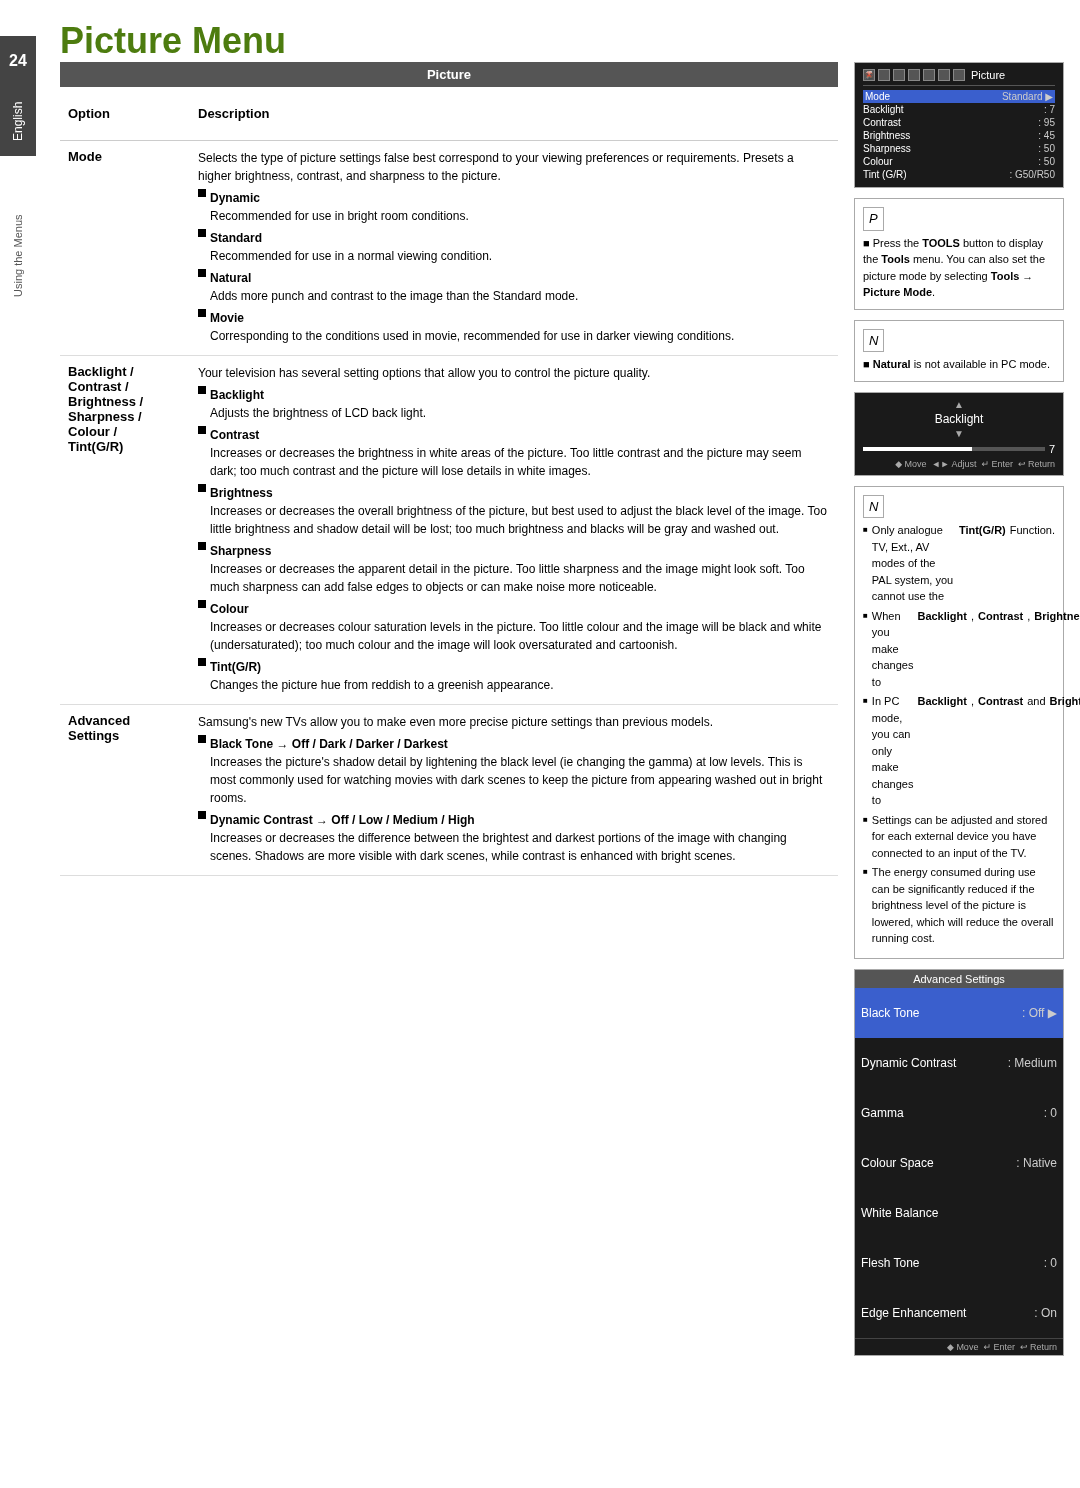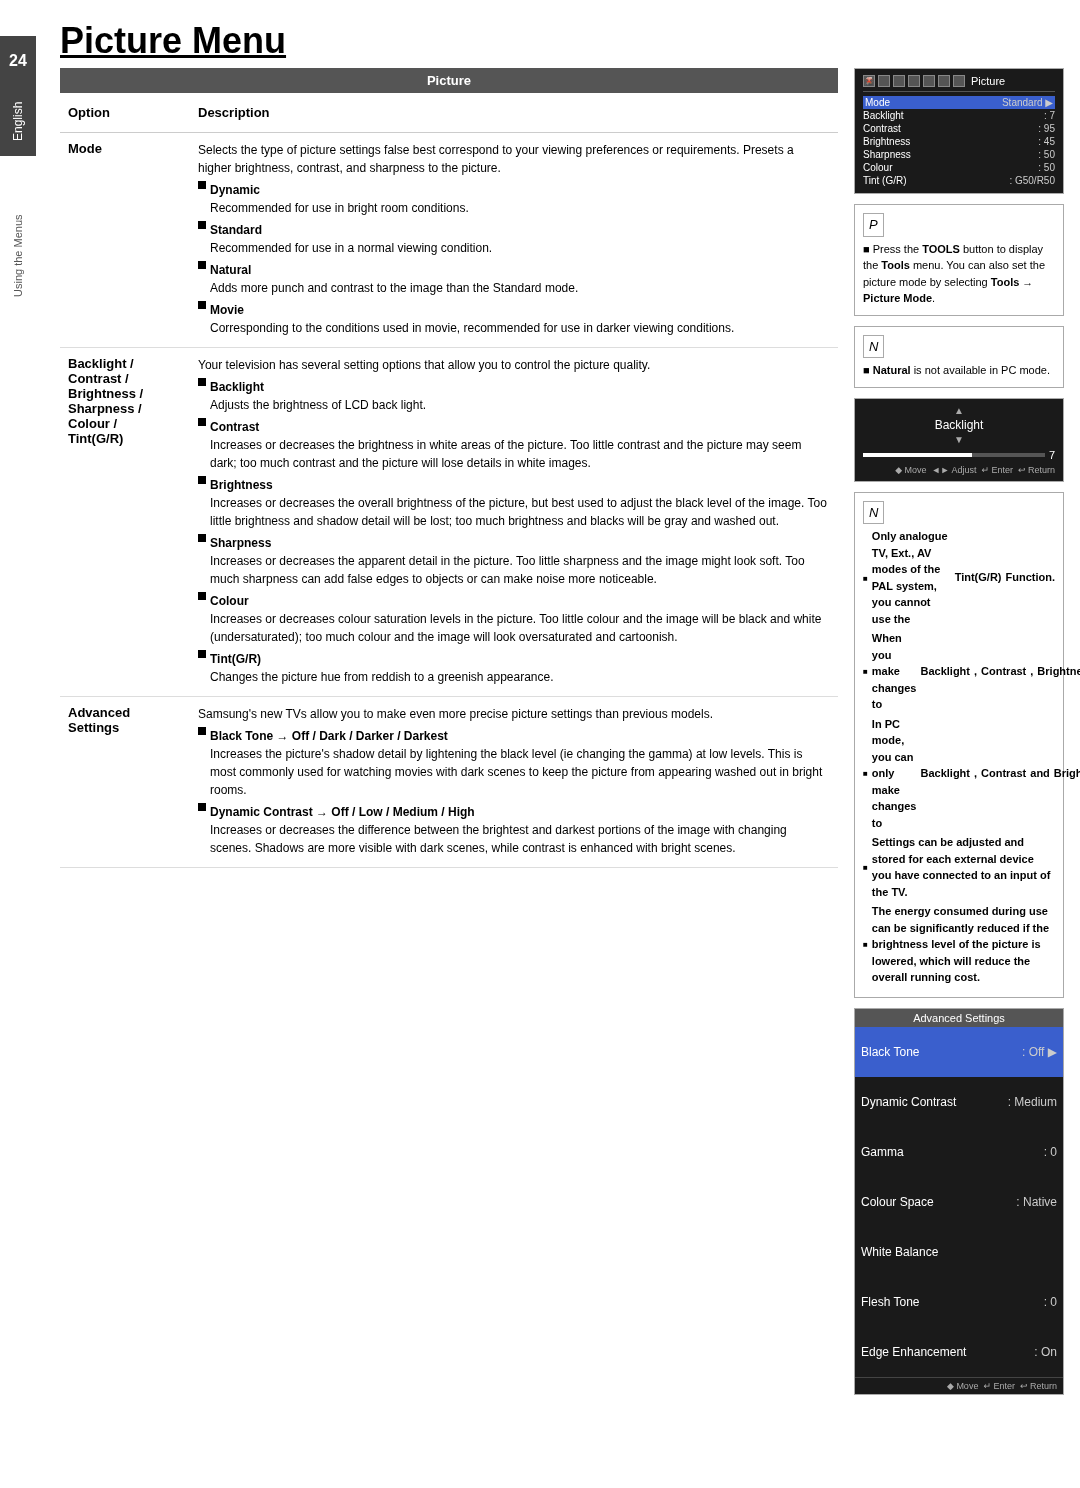--- a/index.html
+++ b/index.html
@@ -15,23 +15,22 @@
 
     
     .main-content {
       margin-left: 50px;
       padding: 20px 20px 20px 20px;
     }
 
     .page-title {
       font-size: 36px;
       font-weight: bold;
-      margin-bottom: 6px;
-      color: #000000;
-      text-decoration: underline;
+      margin-bottom: 0;
+      color: #4d7c0f;
     }
 
     
     .columns {
       display: flex;
       gap: 16px;
     }
 
     
     .left-col {
@@ -60,21 +59,21 @@
       font-size: 13px;
       font-weight: bold;
     }
     .table-header-row td {
       padding: 5px 8px;
     }
     .col-headers {
       border-bottom: 1px solid #ccc;
     }
     .col-headers td {
-      padding: 12px 8px;
+      padding: 19px 8px;
       font-weight: bold;
       font-size: 13px;
     }
     .content-row td {
       padding: 8px 8px;
       vertical-align: top;
       border-bottom: 1px solid #ddd;
     }
     .option-cell {
       font-weight: bold;
@@ -144,24 +143,23 @@
       background: #fff;
       font-size: 11px;
       line-height: 1.5;
     }
     .note-box ul {
       list-style: none;
       padding: 0;
     }
     .note-box ul li {
       display: flex;
-      align-items: center;
+      align-items: flex-start;
       gap: 4px;
       margin-bottom: 3px;
-      font-weight: bold;
     }
     .note-box ul li::before {
       content: '■';
       font-size: 8px;
       flex-shrink: 0;
       margin-top: 2px;
     }
 
     
     .slider-box {

